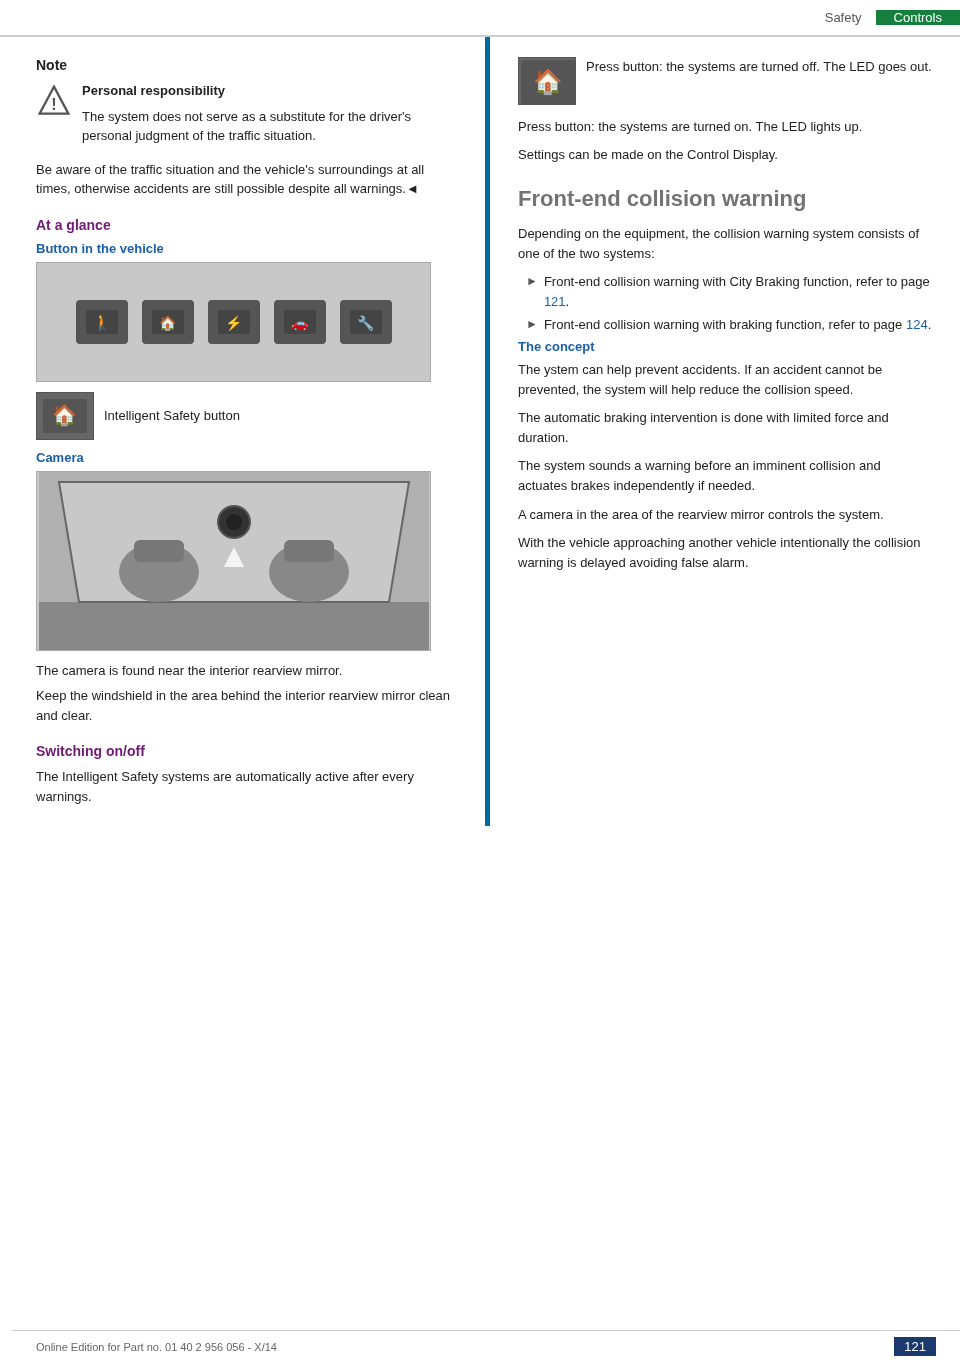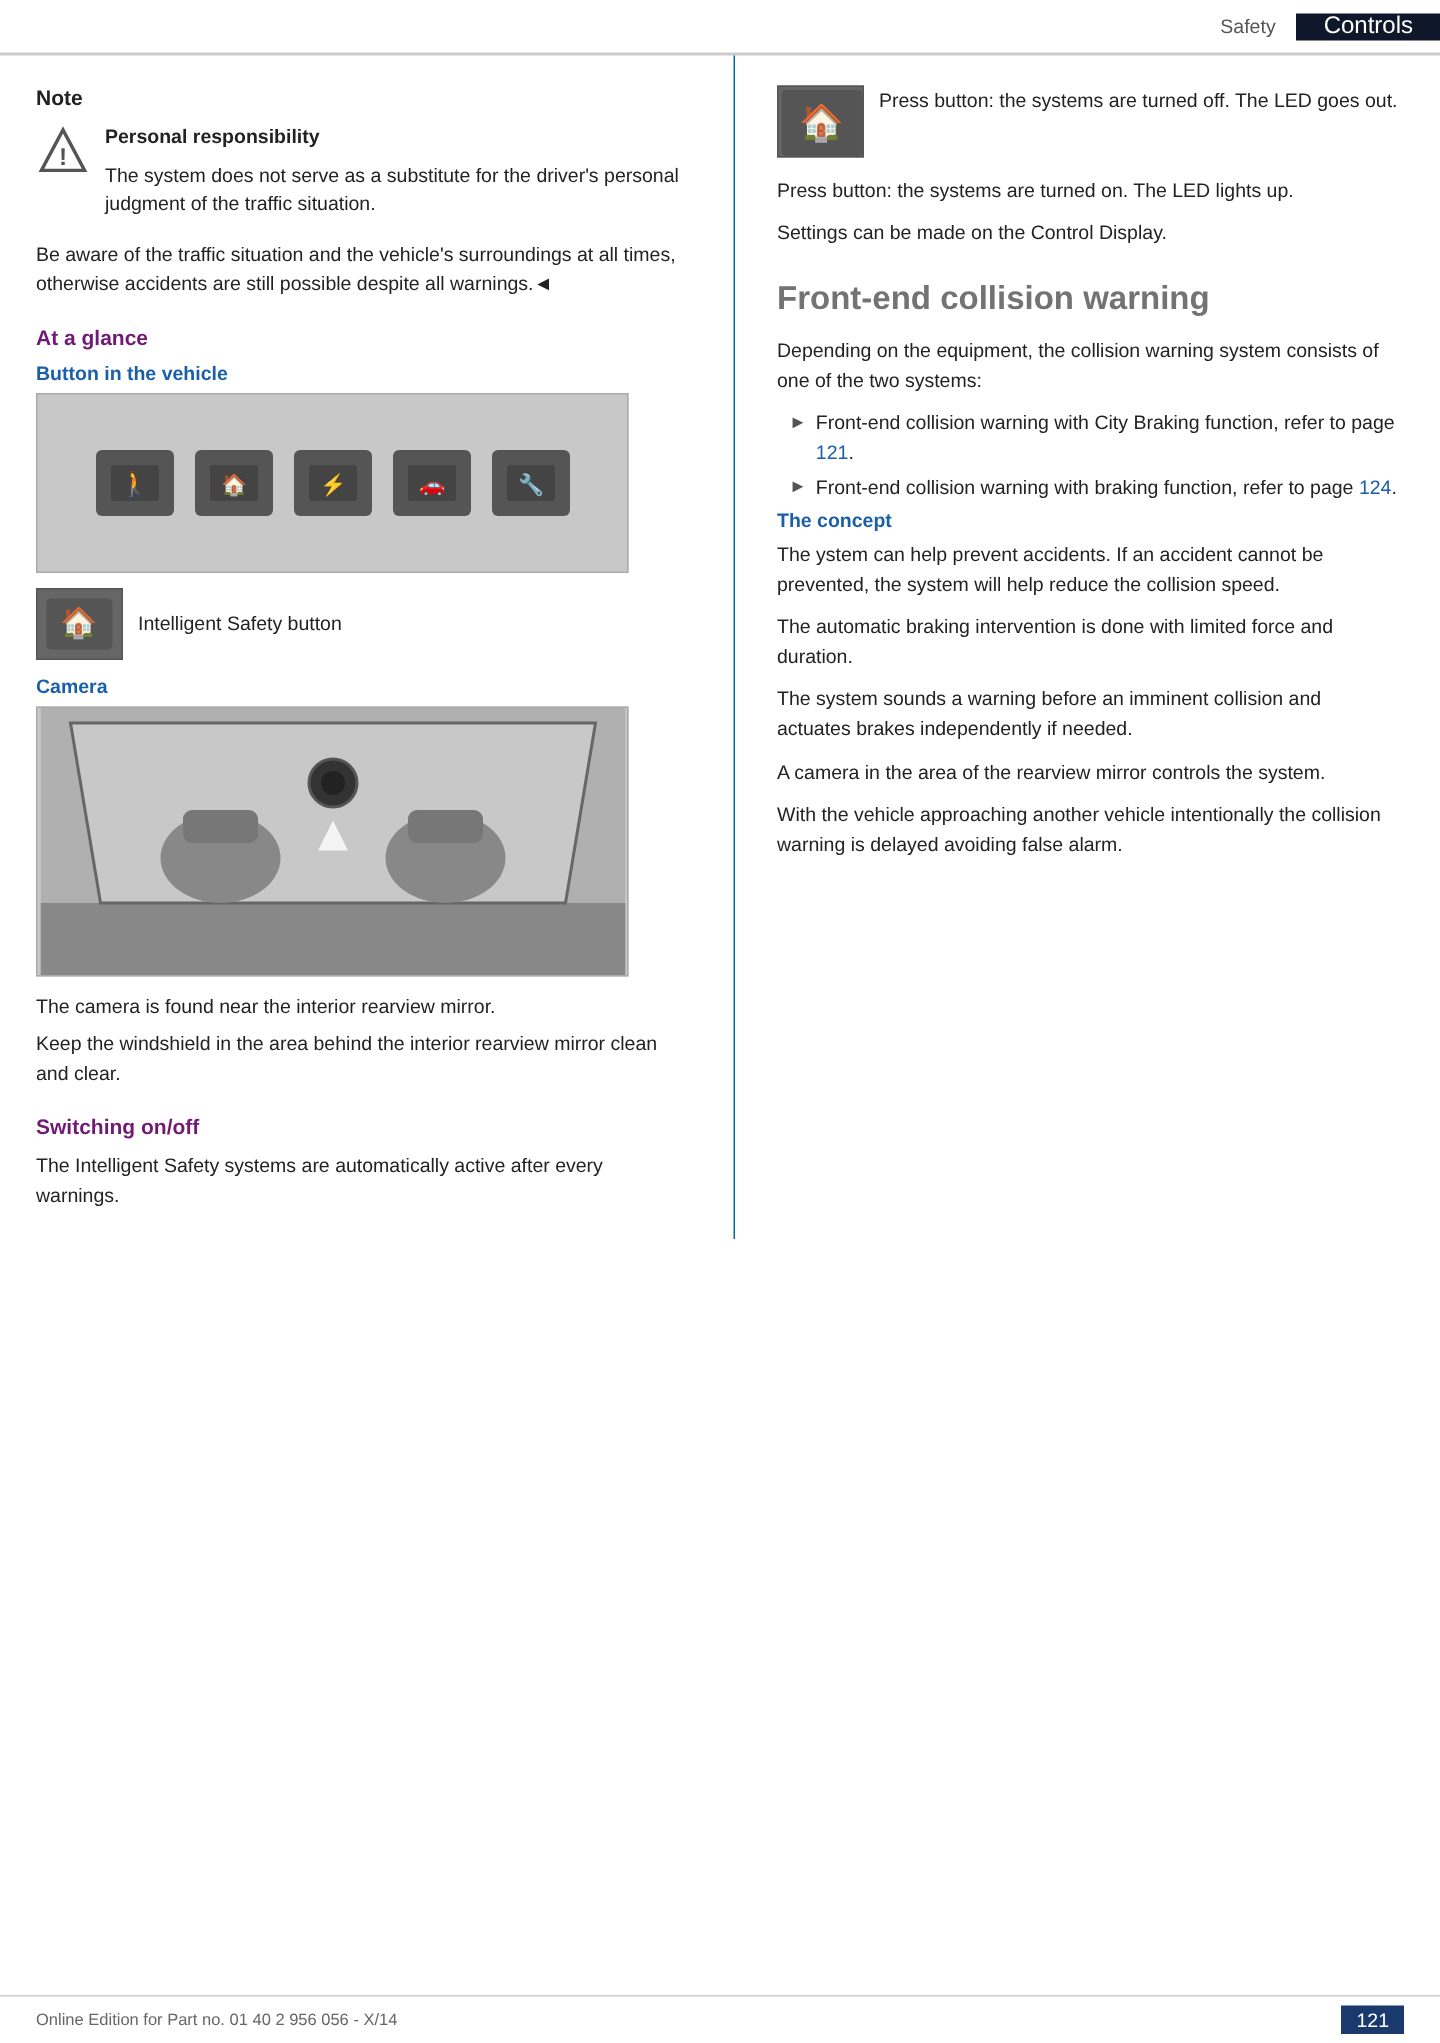--- a/index.html
+++ b/index.html
@@ -21,36 +21,36 @@
       border-bottom: 2px solid #ccc;
       padding: 6px 0;
       margin-bottom: 0;
     }
     .header-safety {
       color: #555;
       font-size: 13px;
       padding: 4px 14px;
     }
     .header-controls {
-      background: #0f172a;
+      background: #15803d;
       color: #fff;
-      font-size: 16px;
+      font-size: 13px;
       padding: 0 18px;
     }
 
     
     .main {
       display: flex;
       width: 100%;
       padding: 0;
     }
     .col-left {
       width: 490px;
-      padding: 20px 28px 20px 24px;
-      border-right: 1px solid #0369a1;
+      padding: 20px 28px 20px 36px;
+      border-right: 5px solid #0369a1;
     }
     .col-right {
       width: 470px;
       padding: 20px 28px 20px 28px;
     }
 
     
     .note-title {
       font-weight: bold;
       font-size: 14px;
@@ -174,21 +174,21 @@
     .bullet-text {
       font-size: 13px;
       line-height: 1.5;
     }
     .link-blue { color: #1a5fa8; }
 
     
     .footer {
       position: absolute;
       bottom: 0;
-      left: 0;
+      left: 12px;
       right: 0;
       border-top: 1px solid #ccc;
       display: flex;
       justify-content: space-between;
       align-items: center;
       padding: 6px 24px;
       font-size: 11px;
       color: #666;
     }
     .page-num {

